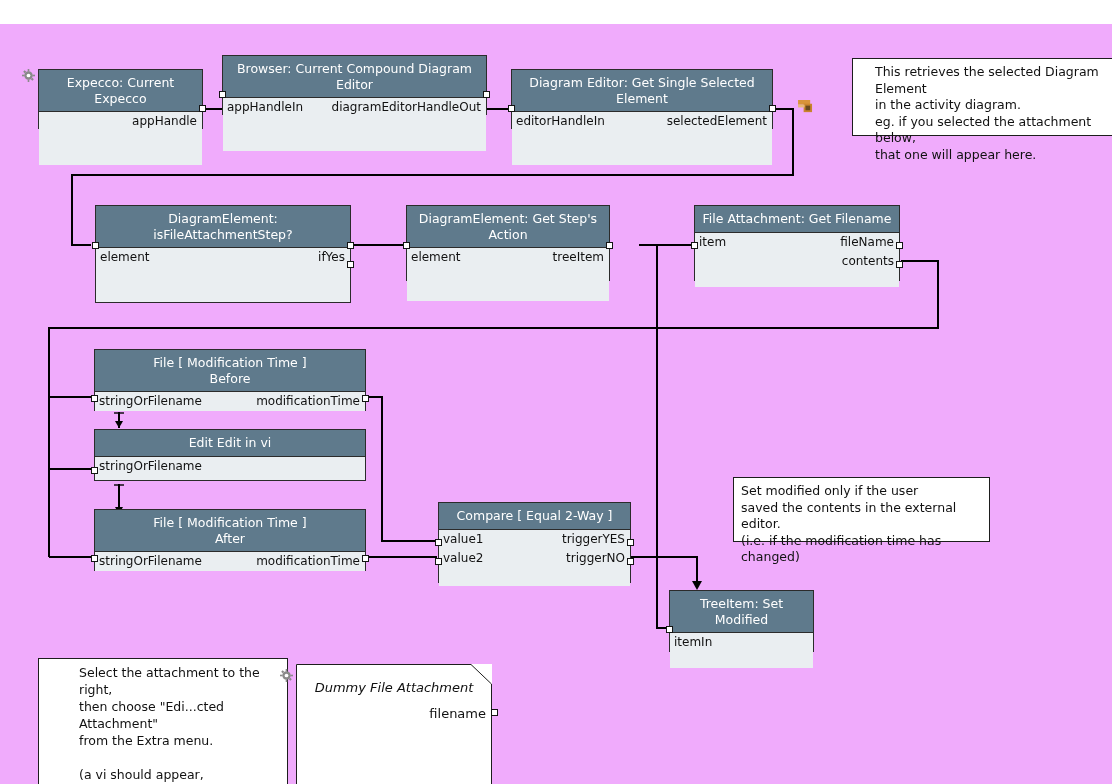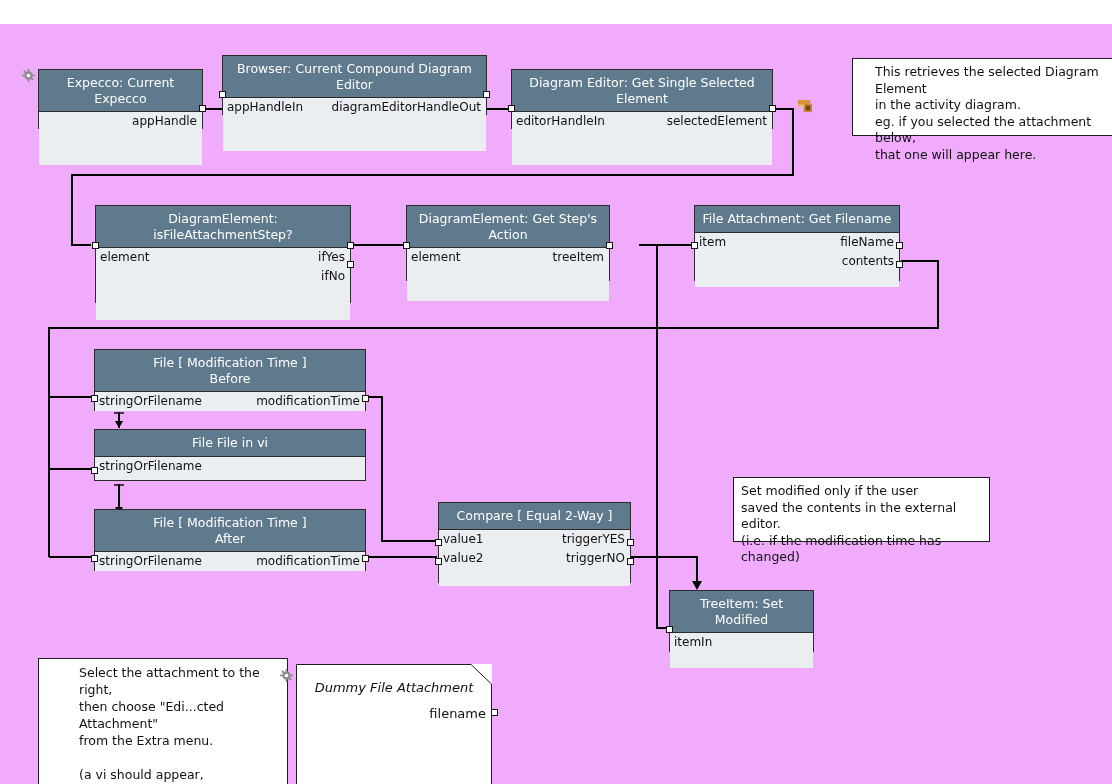--- a/index.html
+++ b/index.html
@@ -153,23 +153,20 @@
 that one will appear here.</div>
 
   <div class="node" id="n-isfile" style="left:95px;top:181px;width:256px;height:98px;">
     <div class="hdr">DiagramElement: isFileAttachmentStep?</div>
     <div class="body">
       <div class="rows">
         <div class="row">
           <span class="in">element</span>
           <span class="out">ifYes</span>
         </div>
-        <div class="row">
-          <span class="out">ifNo</span>
-        </div>
         <div class="pad"></div>
       </div>
     </div>
     <span class="port" style="left:-4px;top:36px;"></span>
     <span class="port" style="right:-4px;top:36px;"></span>
     <span class="port" style="right:-4px;top:55px;"></span>
   </div>
 
   <div class="node" id="n-stepaction" style="left:406px;top:181px;width:204px;height:76px;">
     <div class="hdr">DiagramElement: Get Step's Action</div>
@@ -216,21 +213,21 @@
           <span class="in">stringOrFilename</span>
           <span class="out">modificationTime</span>
         </div>
       </div>
     </div>
     <span class="port" style="left:-4px;top:45px;"></span>
     <span class="port" style="right:-4px;top:45px;"></span>
   </div>
 
   <div class="node" id="n-vi" style="left:94px;top:405px;width:272px;height:52px;">
-    <div class="hdr">File File in vi</div>
+    <div class="hdr">Edit Edit in vi</div>
     <div class="body">
       <div class="rows">
         <div class="row">
           <span class="in">stringOrFilename</span>
         </div>
       </div>
     </div>
     <span class="port" style="left:-4px;top:37px;"></span>
   </div>
 

